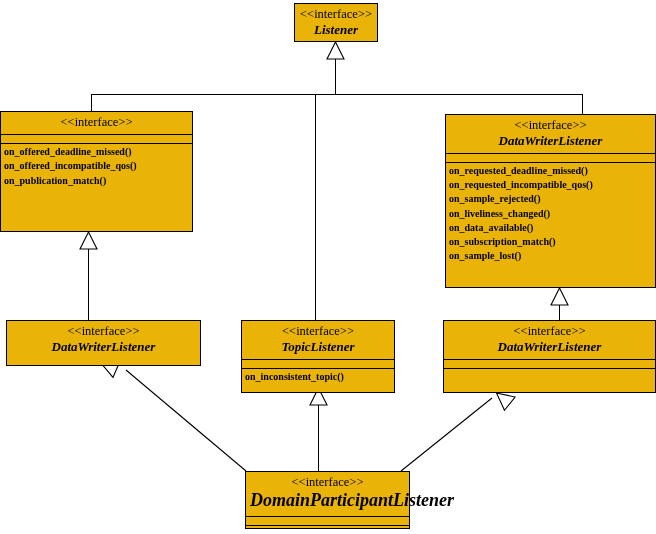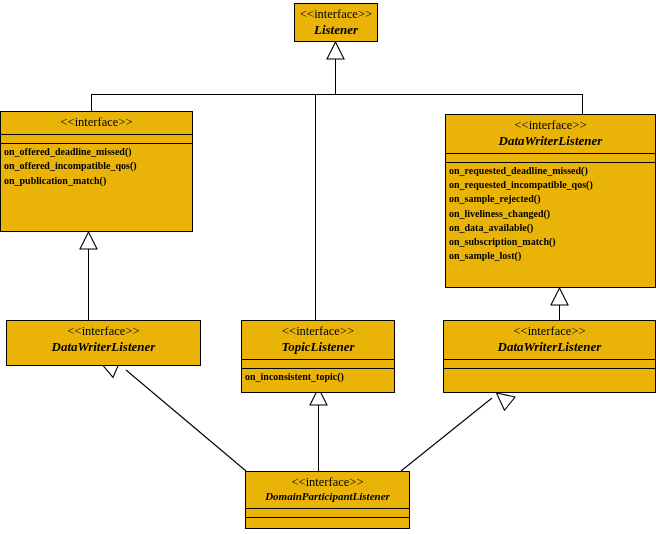--- a/index.html
+++ b/index.html
@@ -190,19 +190,19 @@
     <div class="compartment-header">
       <div class="stereotype">&lt;&lt;interface&gt;&gt;</div>
       <div class="classname">DataWriterListener</div>
     </div>
     <div class="compartment-attrs"></div>
   </div>
 
   <div class="uml-box" style="left:245px; top:471px; width:165px; height:58px;">
     <div class="compartment-header">
       <div class="stereotype">&lt;&lt;interface&gt;&gt;</div>
-      <div class="classname" style="font-size:11px;">DomainParticipantListener</div>
+      <div class="classname" style="font-size:18px;">DomainParticipantListener</div>
     </div>
     <div class="compartment-attrs"></div>
     <div class="compartment-attrs last"></div>
   </div>
 
 </div>
 
 </body></html>

